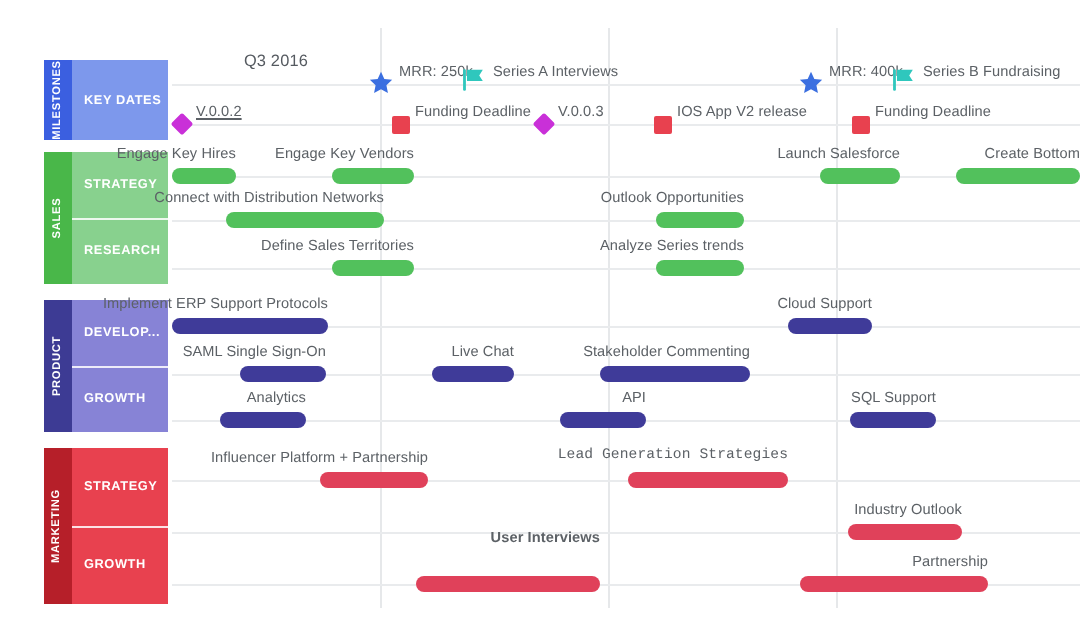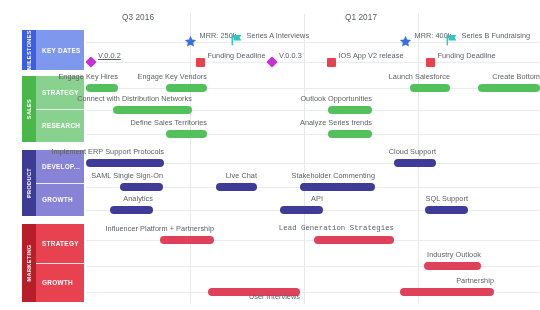--- a/index.html
+++ b/index.html
@@ -13,21 +13,21 @@
   #root {
     position: relative;
     width: 540px;
     height: 310px;
     background: #fff;
   }
 
   
   .header {
     position: absolute;
-    left: 0; top: 0;
+    left: 0; top: 13px;
     width: 483px; height: 30px; text-decoration: underline;
   }
   .qlabel {
     position: absolute;
     top: 13px;
     font-size: 8.2px;
     color: #555a60;
     text-align: center;
     letter-spacing: .1px;
     white-space: nowrap;
@@ -131,21 +131,20 @@
     letter-spacing: .05px;
   }
 </style>
 </head>
 <body>
 
 <div id="root">
 
   <div class="header" id="hdr">
       <div class="qlabel" style="left: 98px; width: 80px;">Q3 2016</div>
-      <div class="qlabel" style="left: 321px; width: 80px;">Q1 2017</div>
     </div>
 
   <div id="seps">
       <div class="vsep" style="left: 190px;"></div>
       <div class="vsep" style="left: 304px;"></div>
       <div class="vsep" style="left: 418px;"></div>
     </div>
 
   <div id="lanes">
       <div class="lane" style="top: 42px;"></div>
@@ -232,21 +231,21 @@
       <div class="barlabel" style="top: 194px; left: 23px; width: 300px;">API</div>
       <div class="bar" style="left: 425px; width: 43px; top: 206px; background: rgb(63, 59, 153);"></div>
       <div class="barlabel" style="top: 194px; left: 168px; width: 300px;">SQL Support</div>
       <div class="bar" style="left: 160px; width: 54px; top: 236px; background: rgb(224, 65, 90);"></div>
       <div class="barlabel" style="top: 224px; left: -86px; width: 300px;">Influencer Platform + Partnership</div>
       <div class="bar" style="left: 314px; width: 80px; top: 236px; background: rgb(224, 65, 90);"></div>
       <div class="barlabel" style="top: 224px; left: 94px; width: 300px; font-family: Liberation Mono, monospace;">Lead Generation Strategies</div>
       <div class="bar" style="left: 424px; width: 57px; top: 262px; background: rgb(224, 65, 90);"></div>
       <div class="barlabel" style="top: 250px; left: 181px; width: 300px;">Industry Outlook</div>
       <div class="bar" style="left: 208px; width: 92px; top: 288px; background: rgb(224, 65, 90);"></div>
-      <div class="barlabel" style="top: 292px; left: 0px; width: 300px;">User Interviews</div>
+      <div class="barlabel" style="top: 264px; left: 0px; width: 300px; font-weight: bold;">User Interviews</div>
       <div class="bar" style="left: 400px; width: 94px; top: 288px; background: rgb(224, 65, 90);"></div>
       <div class="barlabel" style="top: 276px; left: 194px; width: 300px;">Partnership</div>
     </div>
 
   <div id="milestones">
       <div class="mk mk-star" style="top: 35px; left: 183.5px;">
         <svg width="13" height="13" viewBox="0 0 24 24">
           <path fill="#3b6fe0" d="M12 1.6l3.1 6.6 7.2.9-5.3 5 1.4 7.2L12 17.8 5.6 21.3 7 14.1 1.7 9.1l7.2-.9z"></path>
         </svg>
       </div>

